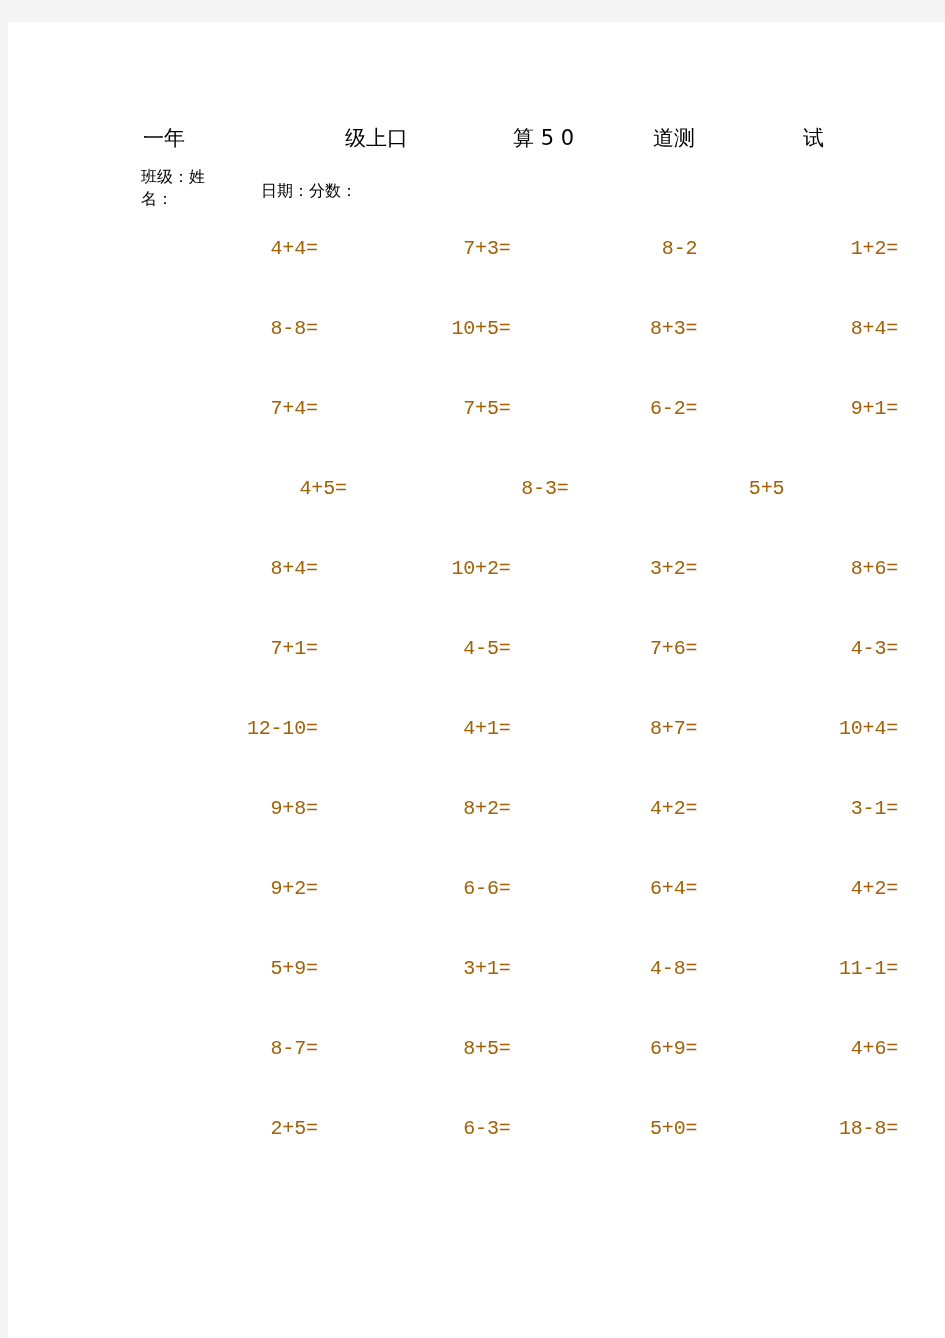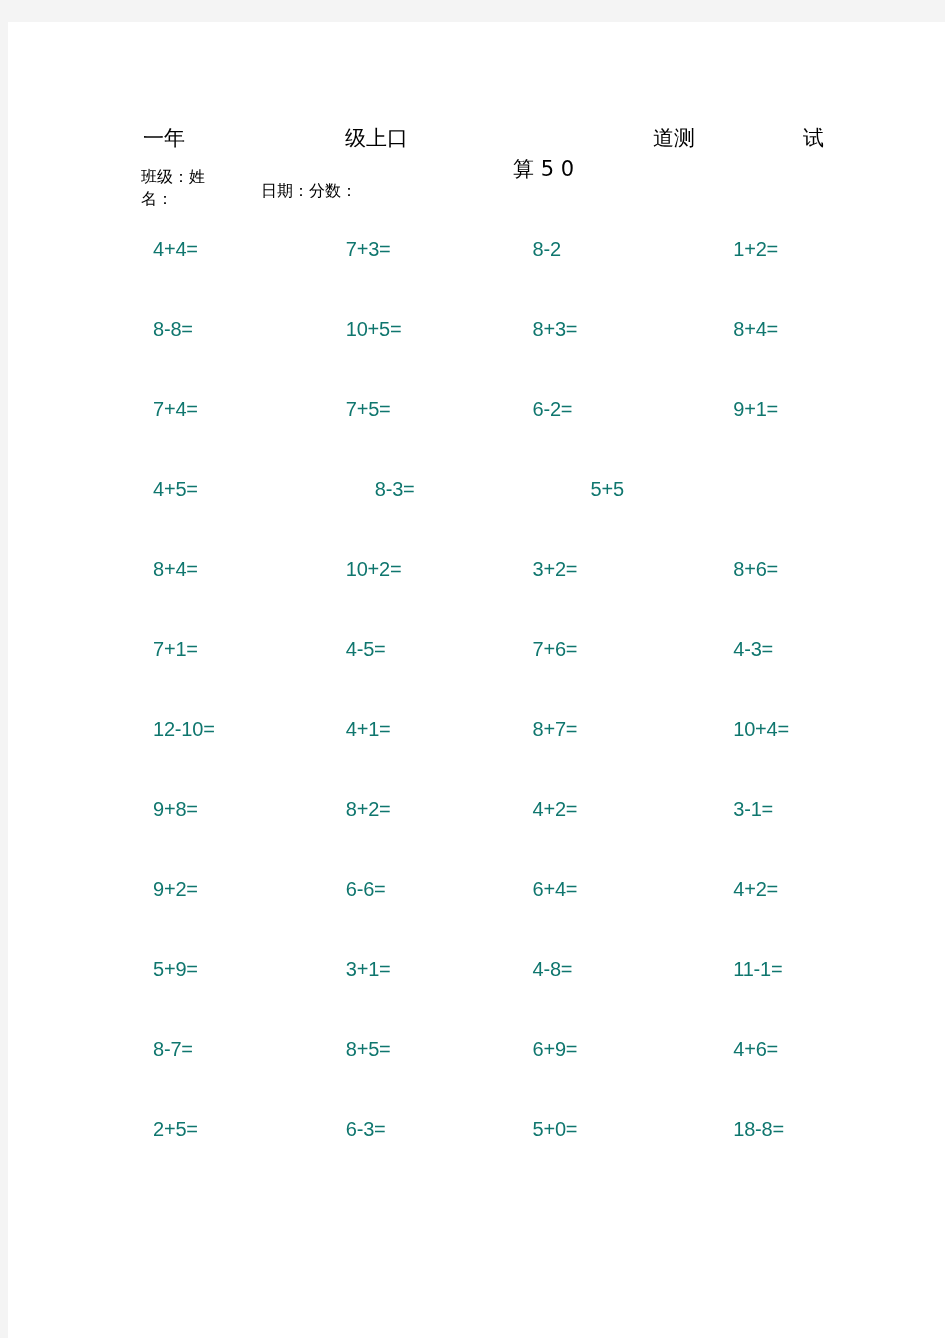--- a/index.html
+++ b/index.html
@@ -43,21 +43,21 @@
     font-family: "DejaVu Sans", sans-serif;
     line-height: 40px;
   }
   .title-seg {
     position: absolute;
     top: 0;
     line-height: 40px;
   }
   .t-s1 { left: 135px; }
   .t-s2 { left: 337px; }
-  .t-s3 { left: 505px; margin-top: 31px; }
+  .t-s3 { left: 505px; }
   .t-s4 { left: 645px; text-align: center; }
   .t-s5 { left: 795px; }
 
   .meta-block {
     position: absolute;
     color: #000000;
     font-size: 16px;
     font-family: "DejaVu Sans", sans-serif;
   }
   #meta-class {
@@ -82,24 +82,24 @@
     width: 775px;
   }
   .problem-row {
     display: flex;
     width: 775px;
     height: 80px;
     align-items: flex-start;
   }
   .problem-cell {
     width: 193.75px;
-    text-align: left;
+    text-align: right;
     font-size: 20px;
-    font-family: Liberation Sans, sans-serif;
-    color: #0f766e;
+    font-family: Liberation Mono, monospace;
+    color: #a16207;
     line-height: 44px;
     letter-spacing: -0.2px;
   }
   .problem-cell.c1 { padding-right: 28px; }
   .problem-cell.c2 { padding-right: 22px; }
   .problem-cell.c3 { padding-right: 36px; }
   .problem-cell.c4 { padding-right: 30px; }
 </style>
 </head>
 <body>

